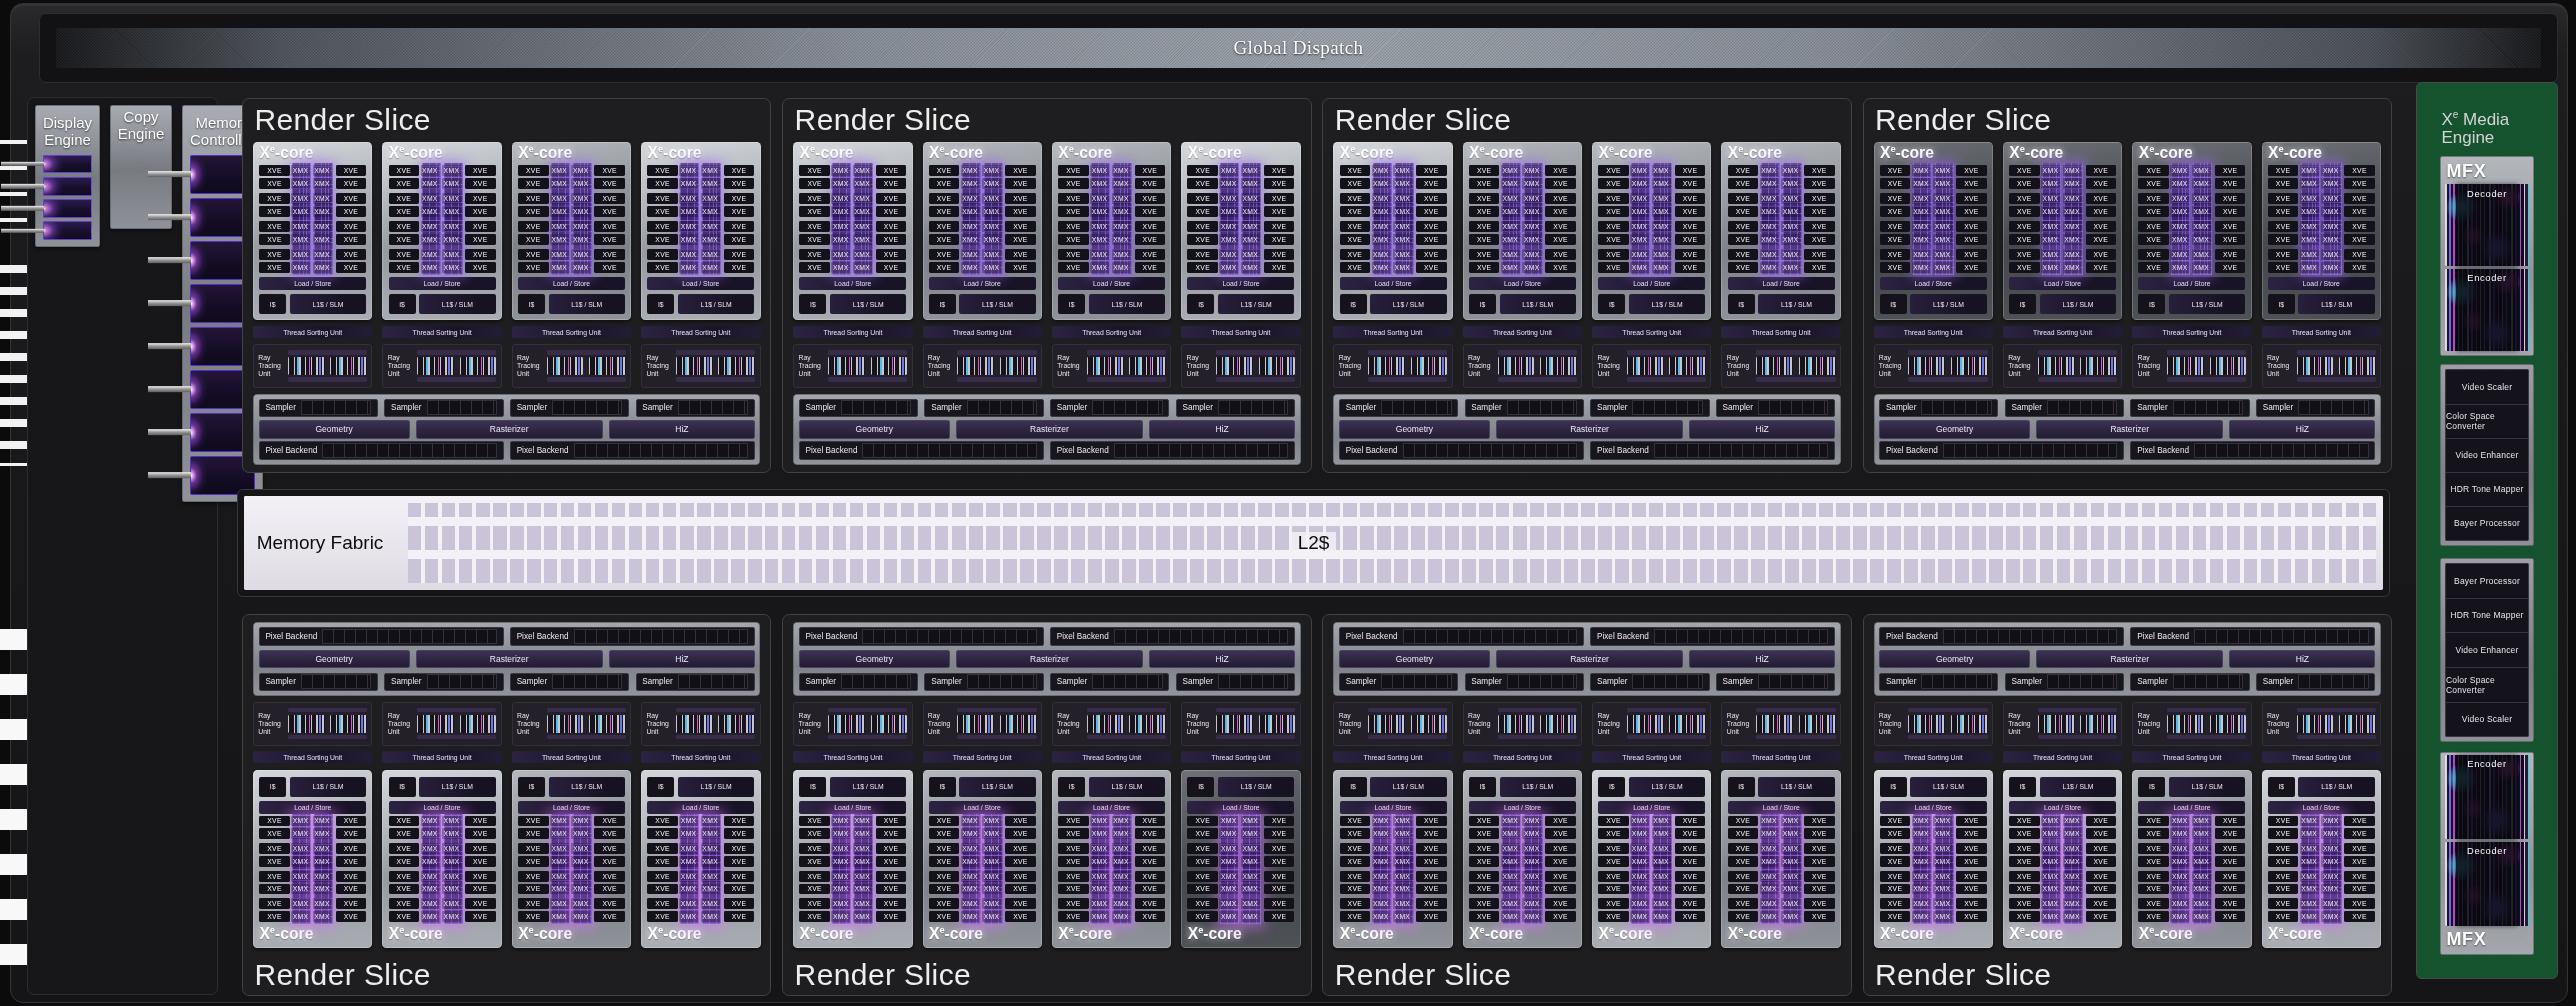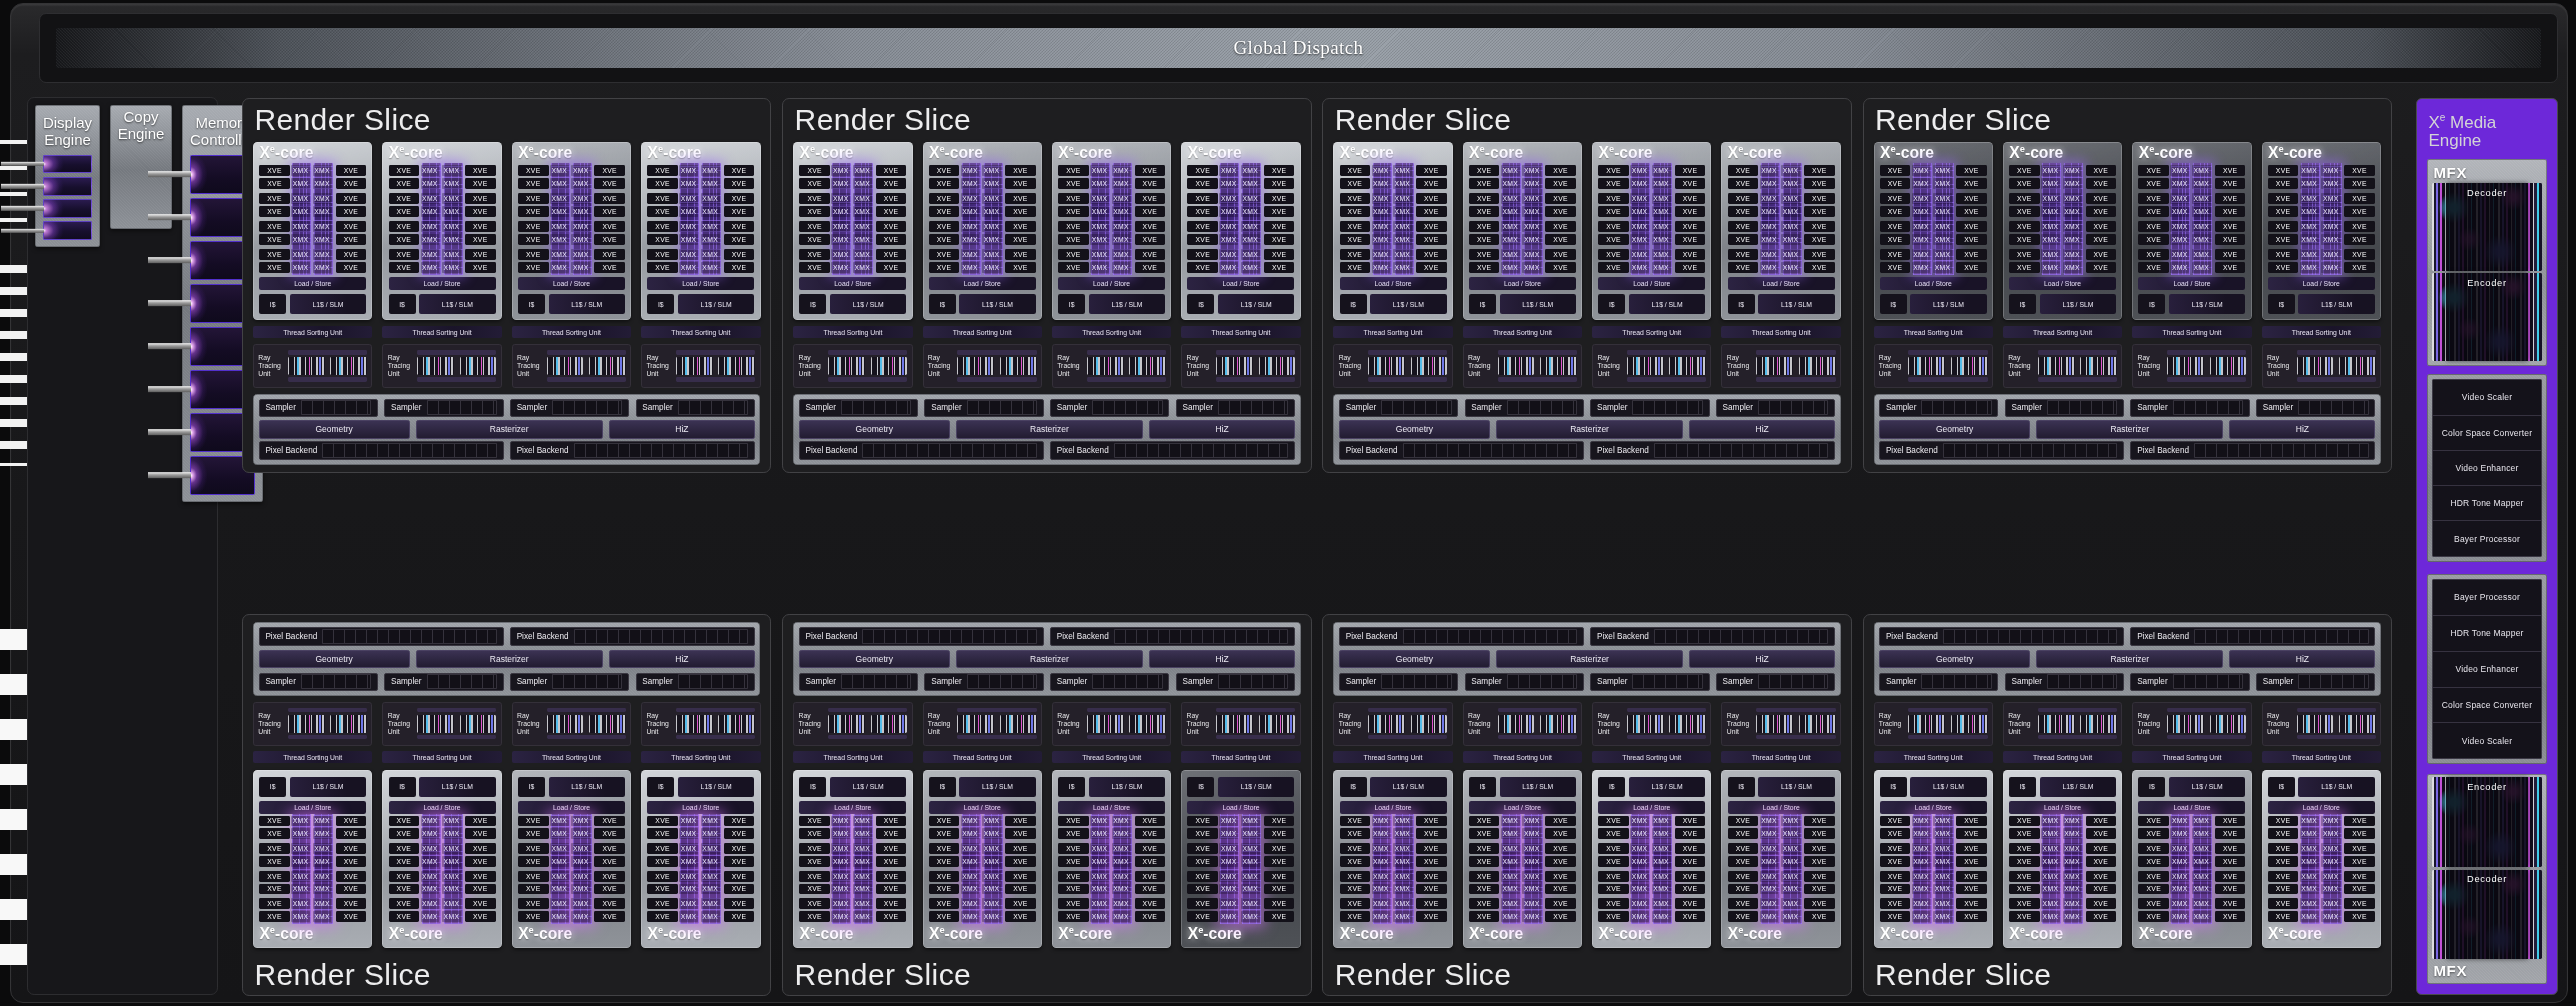--- a/index.html
+++ b/index.html
@@ -148,32 +148,32 @@
                 background:linear-gradient(180deg,#f3f1f6,#dedbe4);}
   .fabric-label{position:absolute;left:13px;top:50%;transform:translateY(-50%);color:#0c0c0c;font-size:19px;}
   .fabric-grid{position:absolute;left:164px;right:7.1px;top:7.8px;bottom:7.8px;
                background-image:
                  repeating-linear-gradient(0deg,transparent 0 24px,#f3f1f6 24px 33px),
                  repeating-linear-gradient(90deg,#cbc3d8 0 13.5px,#f3f1f6 13.5px 17px);}
   .l2-label{position:absolute;left:50%;top:50%;transform:translate(-50%,-50%);color:#0c0c0c;font-size:19px;
             background:rgba(243,241,246,.85);padding:0 7.1px;border-radius:1.4px;}
 
   
-  .media-col{position:absolute;left:2416px;top:98px;width:142px;height:897px;box-sizing:border-box;
-             background:#6d28d9;border:0.7px solid #4a4a4d;border-radius:5.7px;padding:10px;
+  .media-col{position:absolute;left:2416px;top:82px;width:142px;height:897px;box-sizing:border-box;
+             background:#14532d;border:0.7px solid #4a4a4d;border-radius:5.7px;padding:23px;
              display:flex;flex-direction:column;}
   .media-title{color:#d3d4d6;font-size:17px;font-weight:400;margin:2.8px 0 8.5px 1.4px;line-height:1.1;}
   .media-title sup{font-size:10px;}
   .mfx-block{border-radius:2.8px;box-sizing:border-box;padding:3.6px 5px 5px;display:flex;flex-direction:column;
              background-image:repeating-linear-gradient(45deg,rgba(255,255,255,.06) 0 0.7px,transparent 0.7px 2.1px),
                linear-gradient(180deg,#b2b5ba,#8f9298 60%,#a2a5aa);
              box-shadow:inset 0 0 0 0.7px #606368;}
   .mfx-top{height:208px;}
   .mfx-bottom{height:212px;margin-top:9.3px;}
-  .mfx-label{color:#fff;font-size:15px;font-weight:700;letter-spacing:0.7px;margin:0.7px 0 2.8px 1.4px;
+  .mfx-label{color:#fff;font-size:18px;font-weight:700;letter-spacing:0.7px;margin:0.7px 0 2.8px 1.4px;
              text-shadow:0 0.7px 2.1px rgba(0,0,0,.5);}
   .mfx-bottom .mfx-label{margin:2.8px 0 0 1.4px;}
   .mfx-panels{flex:1;display:flex;flex-direction:column;gap:2.8px;min-height:0;}
   .mfx-panel{flex:1;border-radius:1.4px;position:relative;display:flex;justify-content:center;
      background-color:#141220;
      background-image:
        radial-gradient(circle at 20% 28%,rgba(80,225,255,.95) 0 3.6px,rgba(80,225,255,0) 15.7px),
        radial-gradient(circle at 74% 16%,rgba(255,105,240,.85) 0 2.8px,rgba(255,105,240,0) 13.5px),
        radial-gradient(circle at 62% 78%,rgba(110,130,255,.9) 0 4.3px,rgba(110,130,255,0) 17px),
        radial-gradient(circle at 34% 64%,rgba(255,105,240,.6) 0 2.8px,rgba(255,105,240,0) 12px),
@@ -1768,20 +1768,27 @@
             </div>
             <div class="unit-dark pb">
               <span class="unit-label">Pixel Backend</span>
               <div class="cellgrid"></div>
             </div>
           </div>
         </div>
       </div>
     </div>
 
+  <div class="fabric">
+    <div class="fabric-inner">
+      <span class="fabric-label">Memory Fabric</span>
+      <div class="fabric-grid"></div>
+      <span class="l2-label">L2$</span>
+    </div>
+  </div>
 
   <div class="slices-row bottom">
       <div class="slice mirrored">
         <div class="bottom-grid">
           <div class="bg-row">
             <div class="unit-dark pb">
               <span class="unit-label">Pixel Backend</span>
               <div class="cellgrid"></div>
             </div>
             <div class="unit-dark pb">

